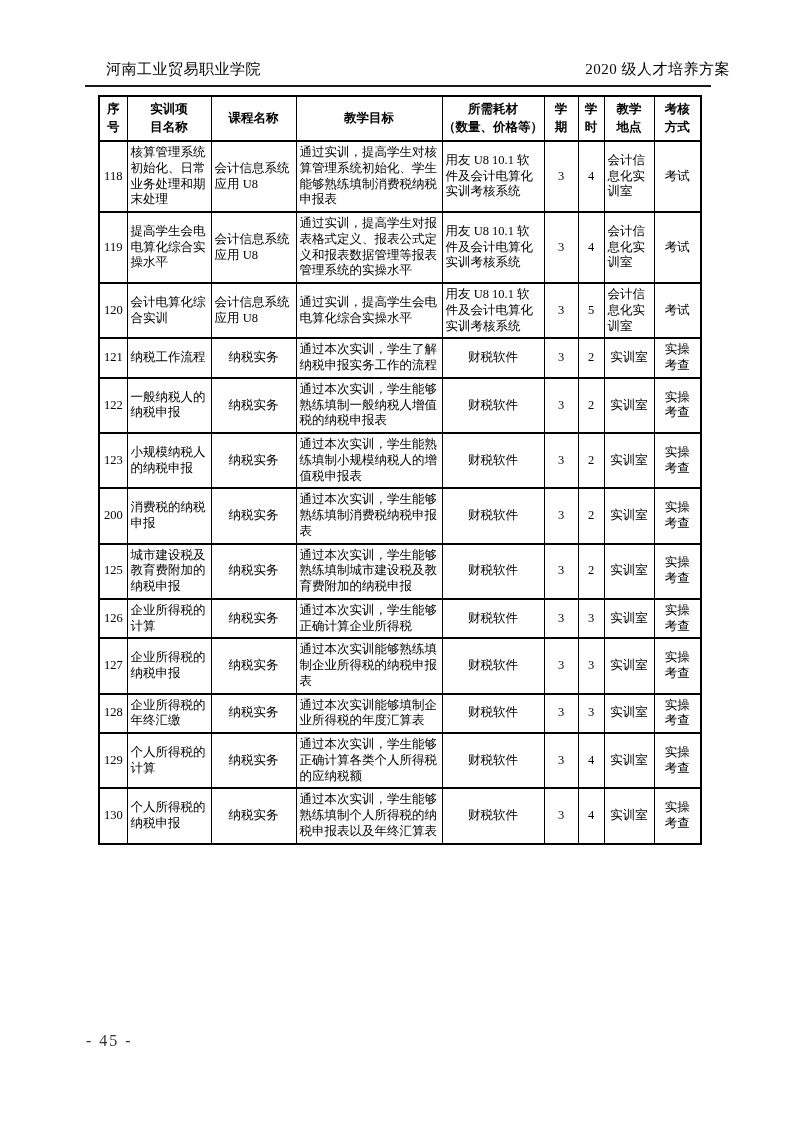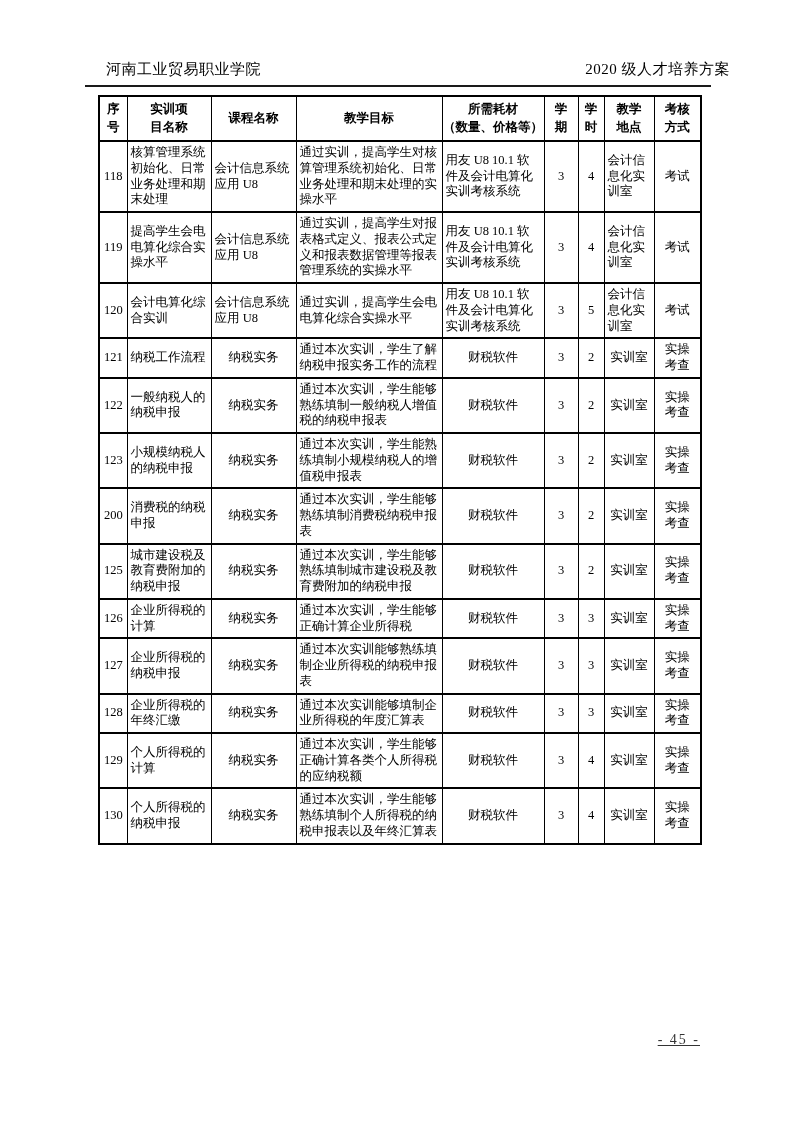--- a/index.html
+++ b/index.html
@@ -69,25 +69,23 @@
   td.c-no { padding: 10px 1px; }
   
   tbody tr:nth-child(-n+3) td.c-course,
   tbody tr:nth-child(-n+3) td.c-materials,
   tbody tr:nth-child(-n+3) td.c-location { text-align: left; }
   .page-footer {
     position: absolute;
     top: 1032px;
     left: 86px;
     width: 614px;
-    text-align: right;
-    font-size: 14px;
+    font-size: 16px;
     color: #333;
     letter-spacing: 2px;
-    text-decoration: underline;
   }
 </style>
 </head>
 <body>
 
 <div class="page-header">
   <span>河南工业贸易职业学院</span>
   <span>2020 级人才培养方案</span>
 </div>
 <div class="header-rule"></div>
@@ -122,21 +120,21 @@
 地点</th>
       <th>考核
 方式</th>
     </tr>
   </thead>
   <tbody id="table-body">
   <tr>
     <td class="c-no">118</td>
     <td class="c-project">核算管理系统初始化、日常业务处理和期末处理</td>
     <td class="c-course">会计信息系统应用 U8</td>
-    <td class="c-goal">通过实训，提高学生对核算管理系统初始化、日常业务处理和期末处理的实操水平</td>
+    <td class="c-goal">通过实训，提高学生对核算管理系统初始化、学生能够熟练填制消费税纳税申报表</td>
     <td class="c-materials">用友 U8 10.1 软件及会计电算化实训考核系统</td>
     <td class="c-semester">3</td>
     <td class="c-hours">4</td>
     <td class="c-location">会计信
 息化实
 训室</td>
     <td class="c-assessment">考试</td>
   </tr>
 
   <tr>

